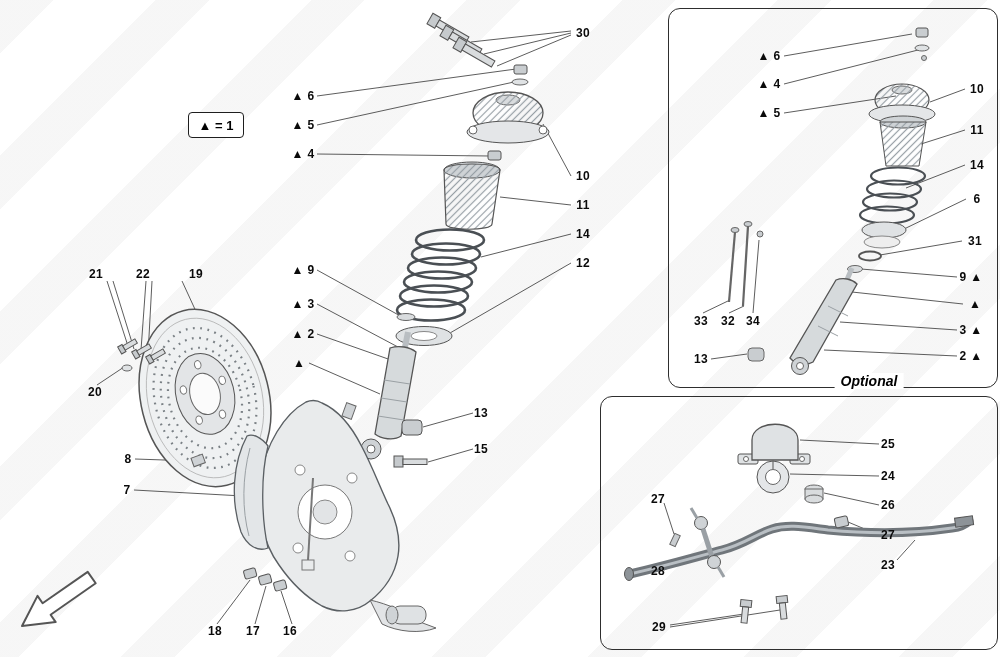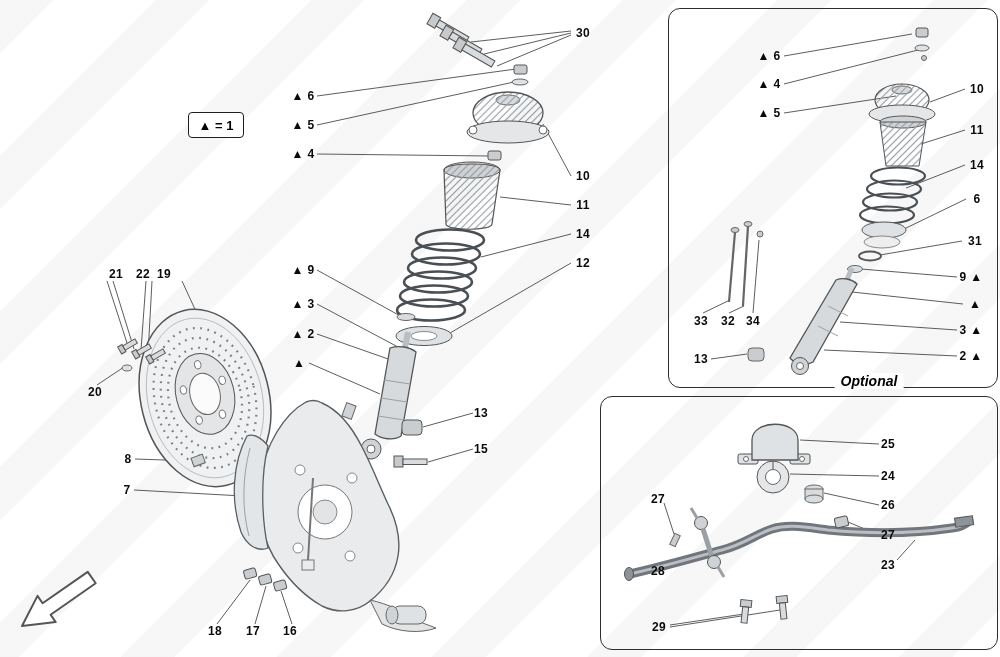--- a/index.html
+++ b/index.html
@@ -288,23 +288,23 @@
   <div class="lbl" style="left:303px;top:125px">▲ 5</div>
   <div class="lbl" style="left:303px;top:154px">▲ 4</div>
   <div class="lbl" style="left:583px;top:176px">10</div>
   <div class="lbl" style="left:583px;top:205px">11</div>
   <div class="lbl" style="left:583px;top:234px">14</div>
   <div class="lbl" style="left:583px;top:263px">12</div>
   <div class="lbl" style="left:303px;top:270px">▲ 9</div>
   <div class="lbl" style="left:303px;top:304px">▲ 3</div>
   <div class="lbl" style="left:303px;top:334px">▲ 2</div>
   <div class="lbl" style="left:299px;top:363px">▲</div>
-  <div class="lbl" style="left:116px;top:274px">21</div>
+  <div class="lbl" style="left:96px;top:274px">21</div>
   <div class="lbl" style="left:143px;top:274px">22</div>
-  <div class="lbl" style="left:164px;top:274px">19</div>
+  <div class="lbl" style="left:196px;top:274px">19</div>
   <div class="lbl" style="left:95px;top:392px">20</div>
   <div class="lbl" style="left:128px;top:459px">8</div>
   <div class="lbl" style="left:127px;top:490px">7</div>
   <div class="lbl" style="left:481px;top:413px">13</div>
   <div class="lbl" style="left:481px;top:449px">15</div>
   <div class="lbl" style="left:215px;top:631px">18</div>
   <div class="lbl" style="left:253px;top:631px">17</div>
   <div class="lbl" style="left:290px;top:631px">16</div>
 
   <div class="lbl" style="left:769px;top:56px">▲ 6</div>

